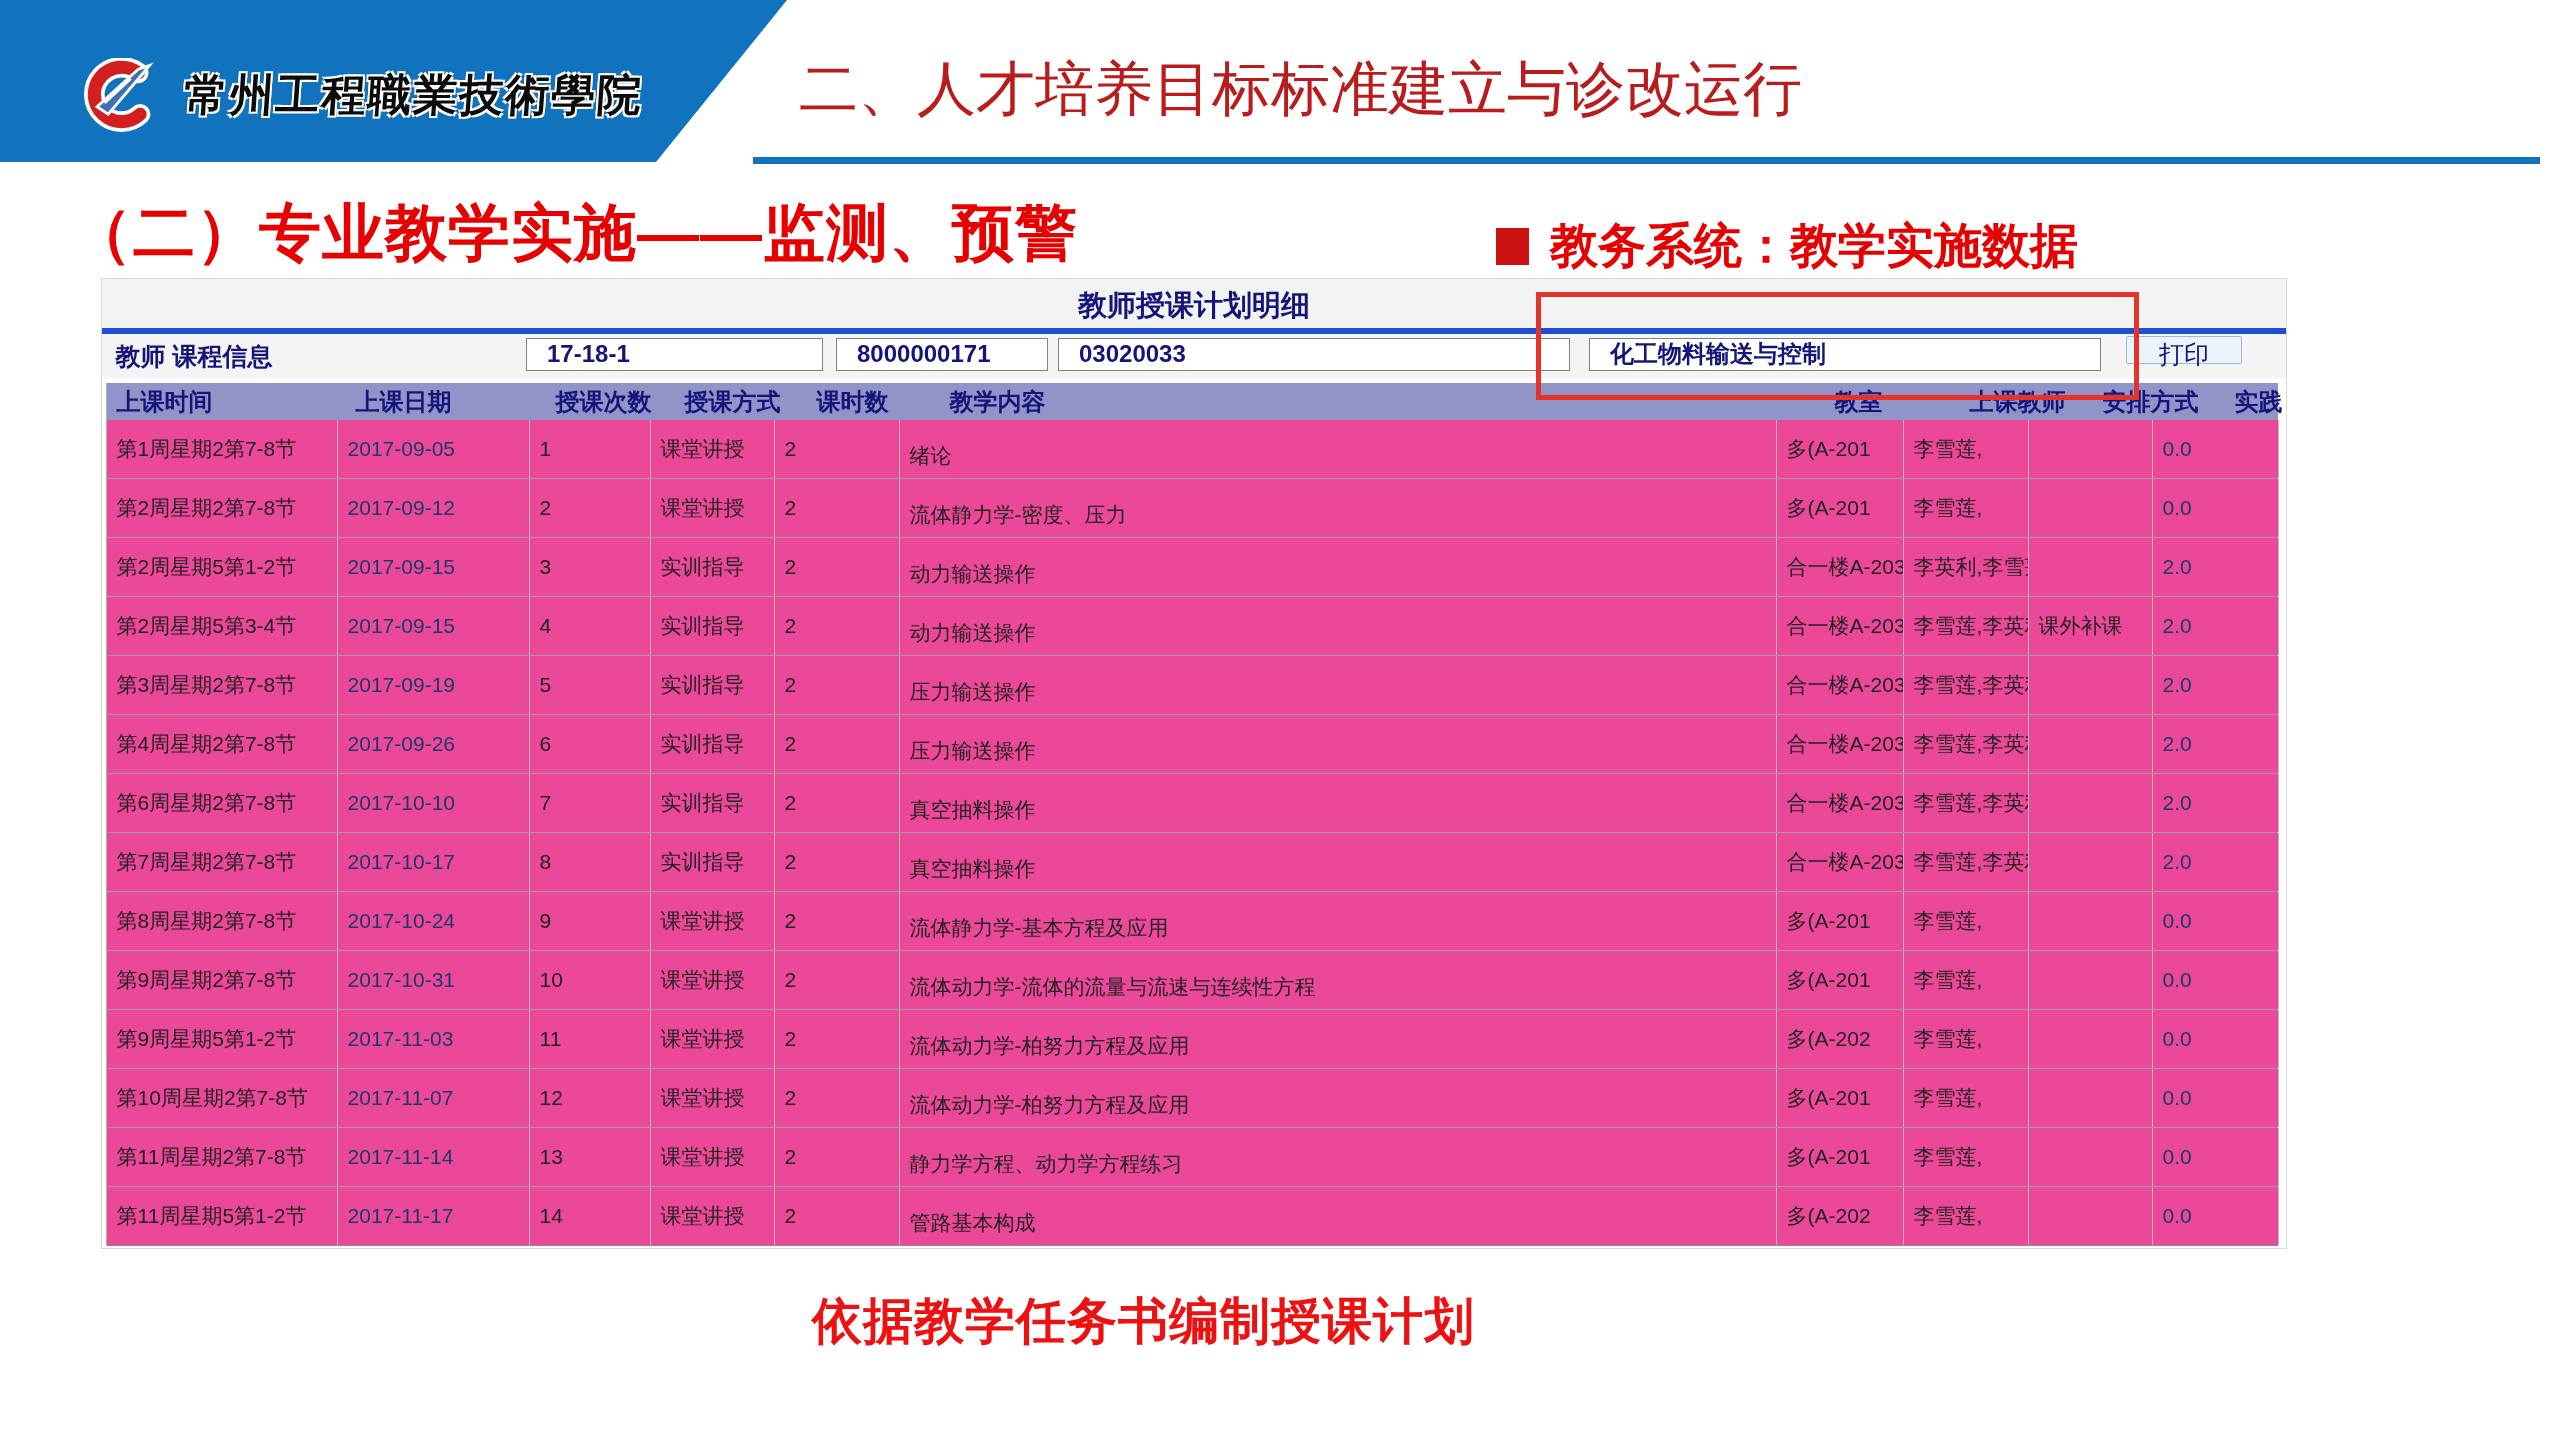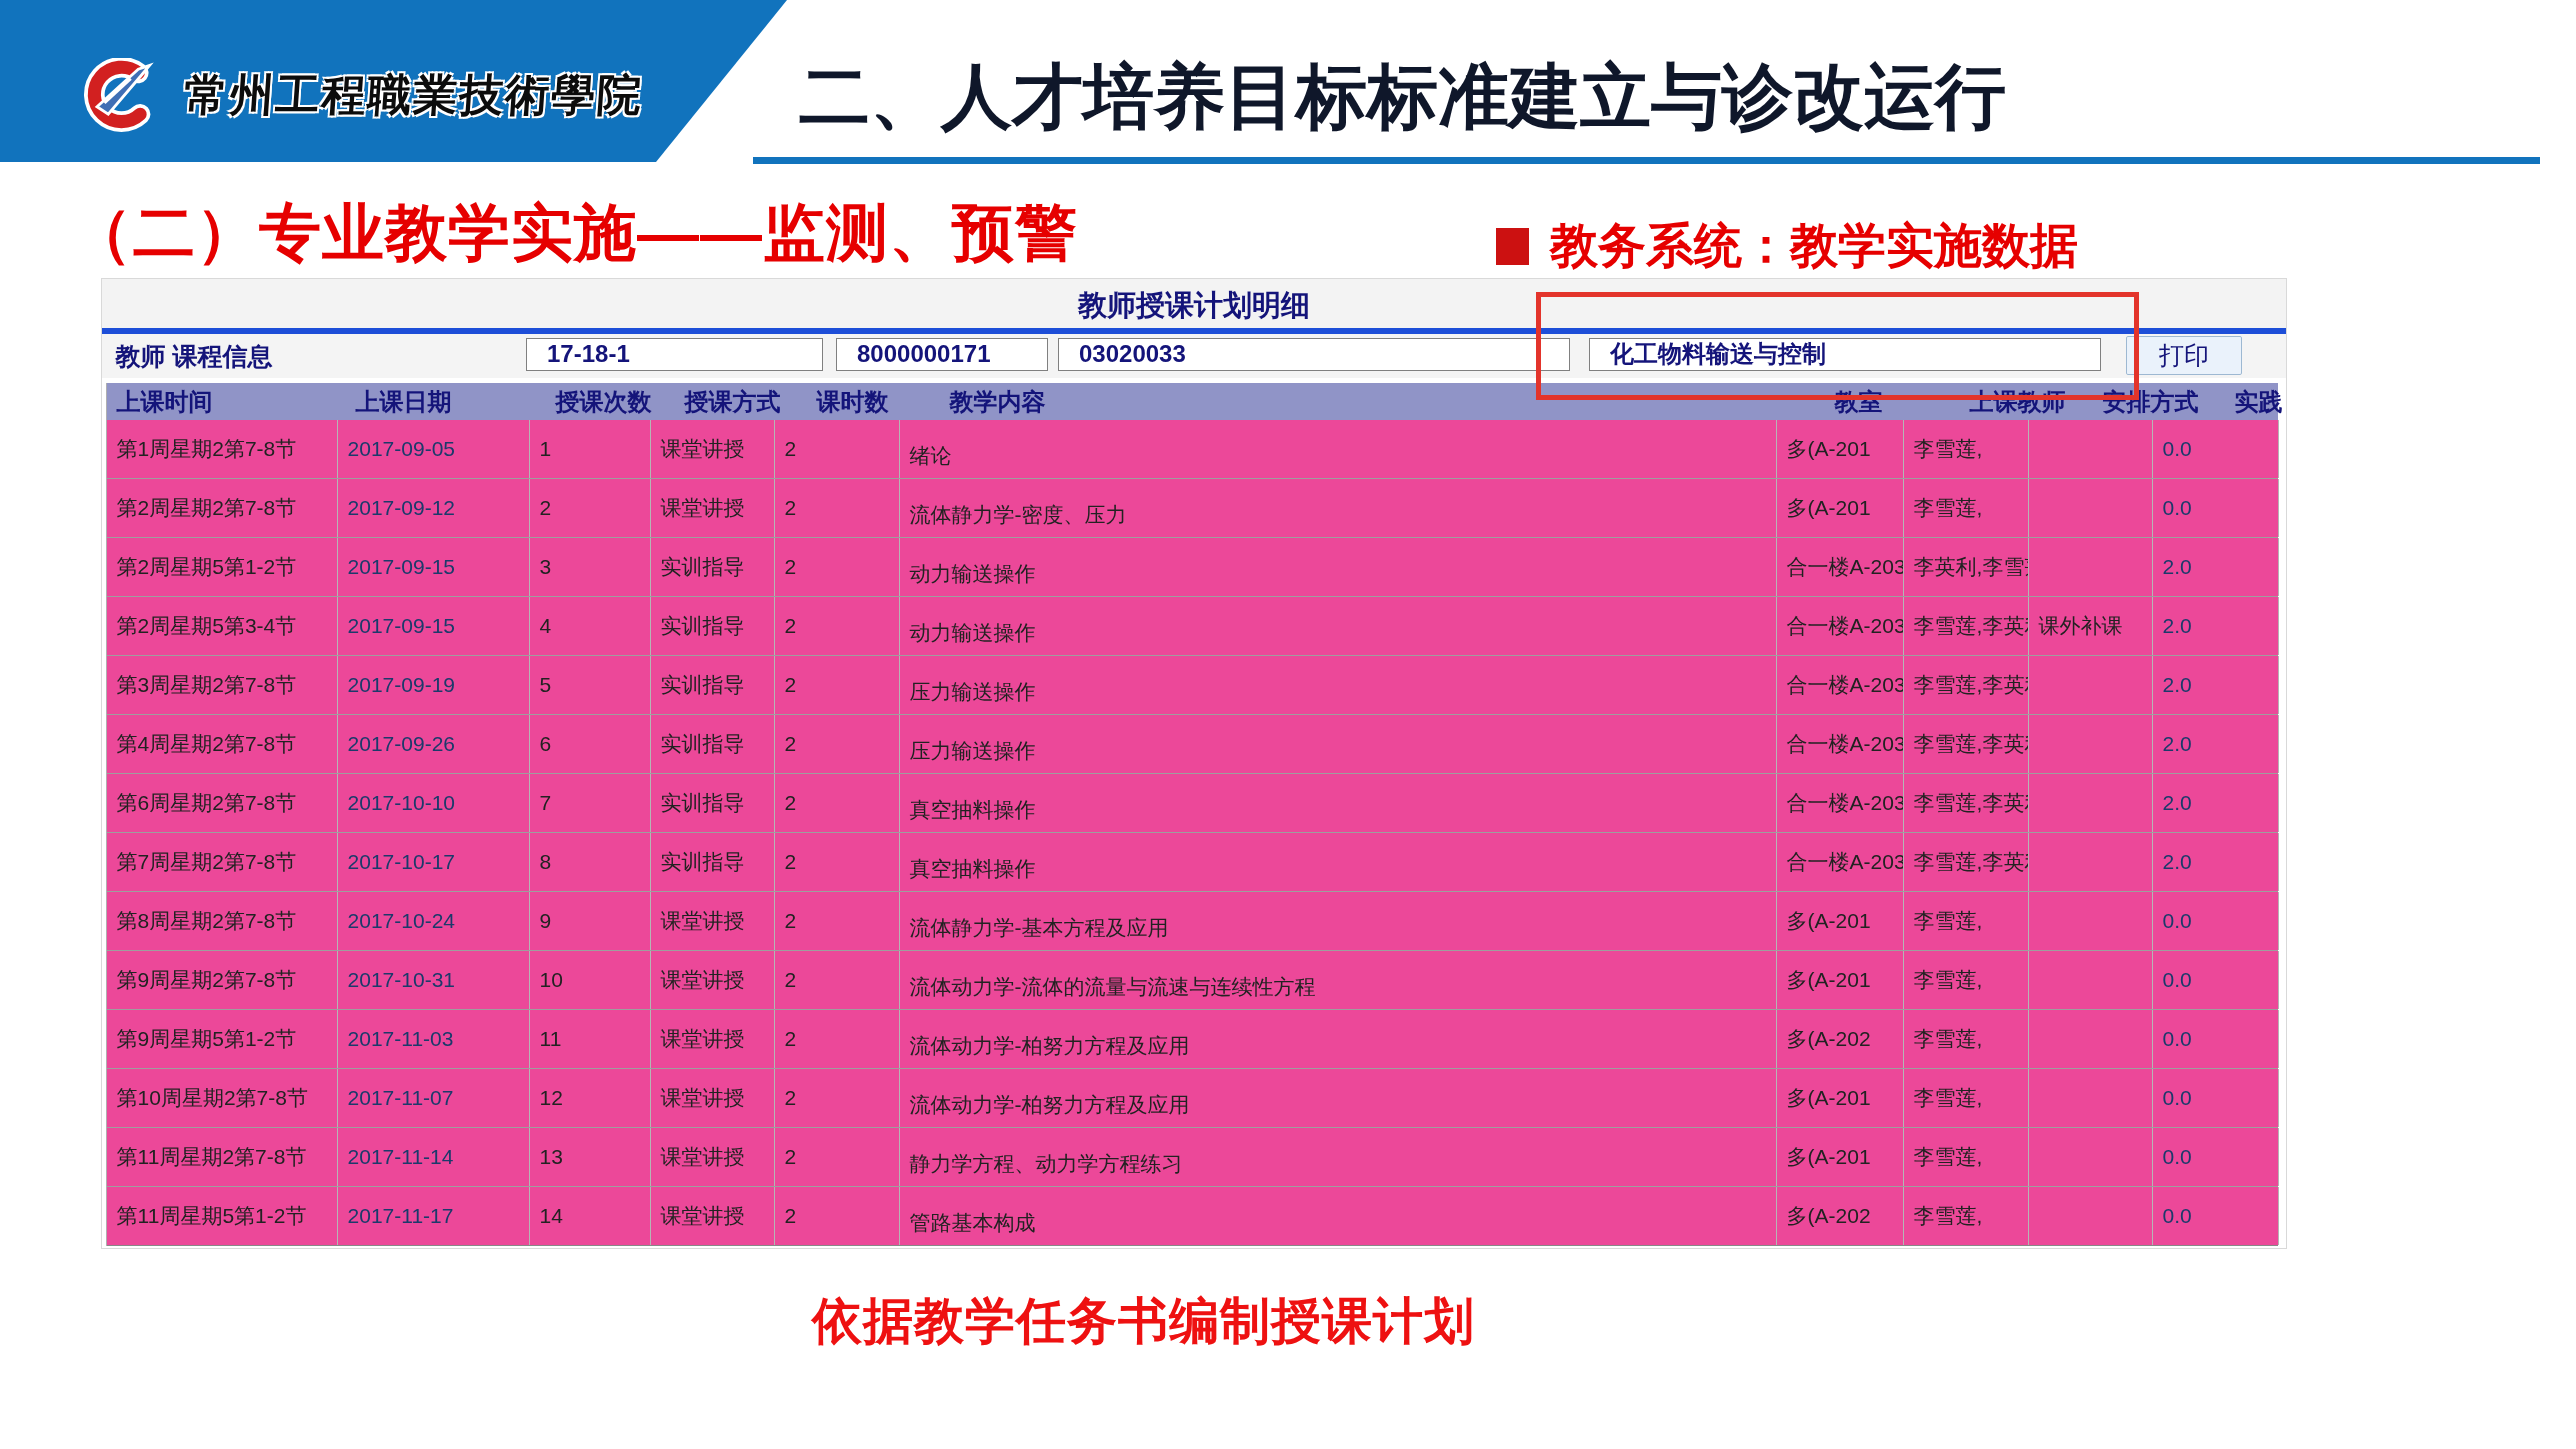--- a/index.html
+++ b/index.html
@@ -6,21 +6,21 @@
   #slide{position:relative;width:2576px;height:1450px;background:#ffffff;overflow:hidden;
          font-family:"Liberation Sans","DejaVu Sans",sans-serif;}
 
   
   .banner{position:absolute;left:0;top:0;width:787px;height:162px;background:#1173bd;
           clip-path:polygon(0 0,787px 0,656px 162px,0 162px);}
   .logo{position:absolute;left:82px;top:58px;width:75px;height:75px;}
   .school-name{position:absolute;left:184px;top:66px;width:483px;font-size:44px;font-weight:bold;
                letter-spacing:1.9px;color:#0c0c0c;white-space:nowrap;transform:skewX(-4deg);
                text-shadow:-1.9px -1.9px 0 #fff,1.9px -1.9px 0 #fff,-1.9px 1.9px 0 #fff,1.9px 1.9px 0 #fff;}
-  .main-title{position:absolute;left:799px;top:50px;font-size:71px;font-weight:700;color:#0f172a;
+  .main-title{position:absolute;left:799px;top:50px;font-size:59px;font-weight:400;color:#b91c1c;
               white-space:nowrap;letter-spacing:0;}
   .blue-line{position:absolute;left:753px;top:157px;width:1787px;height:6.8px;background:#1173bd;}
 
   
   .red-heading{position:absolute;left:70px;top:191px;font-size:62px;font-weight:bold;color:#e60000;
                white-space:nowrap;letter-spacing:1px;}
   .bullet-row{position:absolute;left:1496px;top:214px;display:flex;align-items:center;}
   .bullet-square{width:33px;height:37px;background:#cc1111;margin-right:21px;}
   .bullet-label{font-size:48px;font-weight:bold;color:#e60000;white-space:nowrap;}
 
@@ -33,21 +33,21 @@
               border-top:6px solid #1d4ed8;}
   .form-label{position:absolute;left:13.5px;top:0;height:44px;line-height:44px;font-size:25px;
               font-weight:bold;color:#14147a;white-space:nowrap;}
   .ss-input{position:absolute;top:3.9px;height:33px;background:#fff;border:1.9px solid #808080;
             box-sizing:border-box;font-family:inherit;font-size:24px;font-weight:bold;color:#14147a;
             padding:0 20px;outline:none;}
   .in-term{left:424px;width:297px;}
   .in-teacher{left:734px;width:212px;}
   .in-course{left:956px;width:512px;}
   .in-name{left:1487px;width:512px;}
-  .print-btn{position:absolute;left:2024px;top:1.9px;width:116px;height:39px;background:#eaf2fb;
+  .print-btn{position:absolute;left:2024px;top:1.9px;width:116px;height:28px;background:#eaf2fb;
              border:1px solid #9db8d2;font-family:inherit;font-size:25px;color:#14147a;
              border-radius:1.9px;}
 
   
   .ss-table{position:absolute;left:3.9px;top:104px;width:2171px;
             border-left:1px solid #b0b0b0;box-sizing:content-box;}
   .thead,.trow{display:grid;
      grid-template-columns:231px 192px 121px 124px 125px 877px 127px 125px 124px 126px;}
   .thead{background:#9094c7;height:37px;gap:8px;}
   .thead .cell{line-height:37px;font-size:24px;font-weight:bold;color:#14147a;border-right:none;}

